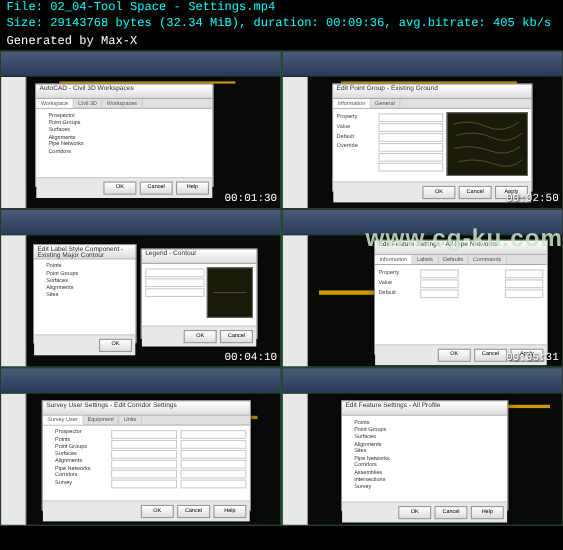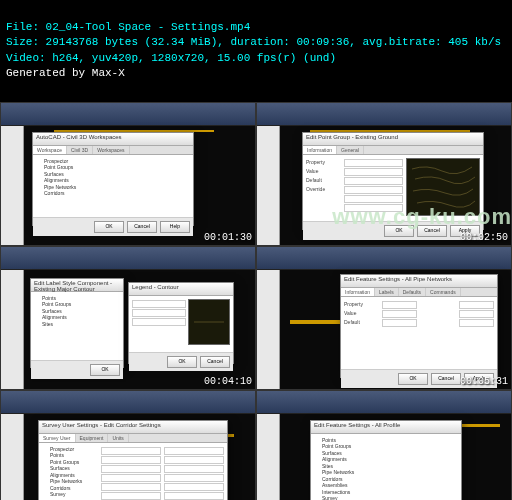--- a/index.html
+++ b/index.html
@@ -1,16 +1,16 @@
 <!DOCTYPE html>
 <html><head>
 <meta charset="utf-8">
 <style>
 body{margin:0;padding:0;background:#000;font-family:Arial,sans-serif;width:512px;height:500px;overflow:hidden}
-.header{color:#0ff;font-size:11px;padding:20px 6px;line-height:1.4;font-family:'Courier New',monospace}
+.header{color:#0ff;font-size:11px;padding:0 6px;line-height:1.4;font-family:'Courier New',monospace}
 .header .gen{color:#fff}
 .grid{display:grid;grid-template-columns:1fr 1fr;grid-template-rows:1fr 1fr 1fr;height:432px}
 .cell{position:relative;background:#15803d;border:1px solid #333;overflow:hidden}
 .ribbon{height:22px;background:linear-gradient(#4a5a7a,#2a3a5a);border-bottom:1px solid #222}
 .workspace{position:relative;height:calc(100% - 22px);display:flex}
 .sidebar{width:22px;background:#e8e8e8;border-right:1px solid #999}
 .canvas{flex:1;background:#0a0a0a;position:relative}
 .dialog{position:absolute;background:#f0f0f0;border:1px solid #888;box-shadow:2px 2px 8px rgba(0,0,0,0.5);font-size:6px}
 .dlg-title{height:10px;background:linear-gradient(#fff,#ddd);border-bottom:1px solid #aaa;padding:1px 3px;font-size:6px;color:#333}
 .dlg-body{padding:3px;background:#fff;color:#333}
@@ -29,21 +29,20 @@
 .tab.active{background:#fff}
 .dlg-btns{display:flex;justify-content:flex-end;gap:3px;padding:3px;border-top:1px solid #ccc;background:#e8e8e8}
 .dlg-btn{width:28px;height:10px;background:linear-gradient(#fff,#ddd);border:1px solid #999;font-size:5px;text-align:center;line-height:8px}
 </style>
 </head>
 <body>
 
 <div class="header">
   <div>File: 02_04-Tool Space - Settings.mp4</div>
   <div>Size: 29143768 bytes (32.34 MiB), duration: 00:09:36, avg.bitrate: 405 kb/s</div>
-  <div>Video: h264, yuv420p, 1280x720, 15.00 fps(r) (und)</div>
   <div class="gen">Generated by Max-X</div>
 </div>
 
 <div class="watermark">www.cg-ku.com</div>
 
 <div class="grid">
 
   <div class="cell">
     <div class="ribbon"></div>
     <div class="workspace">

